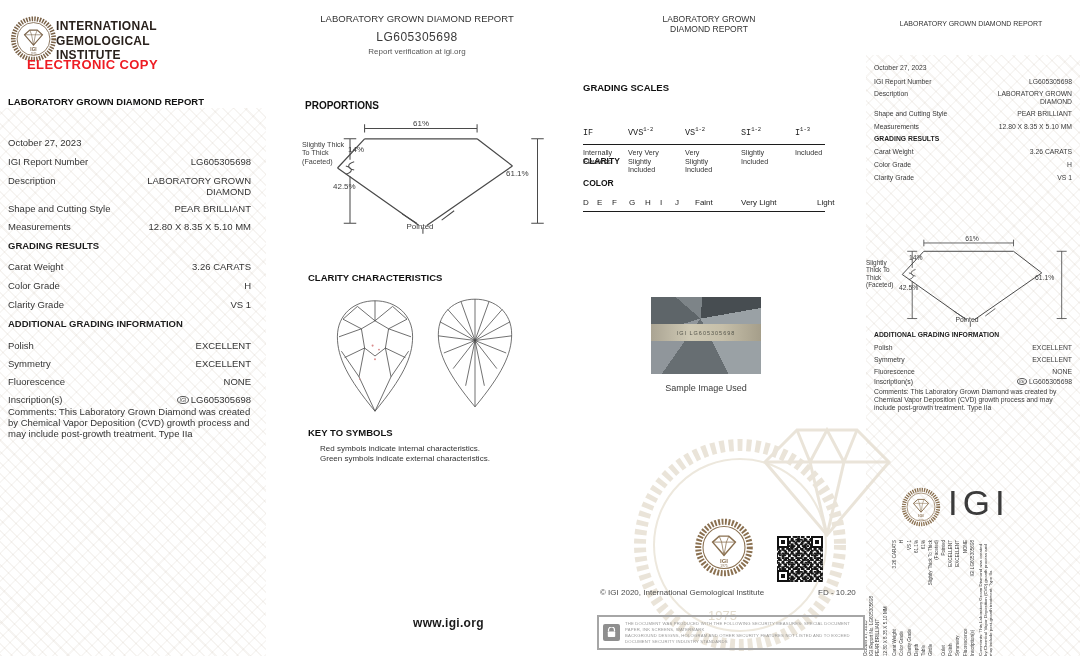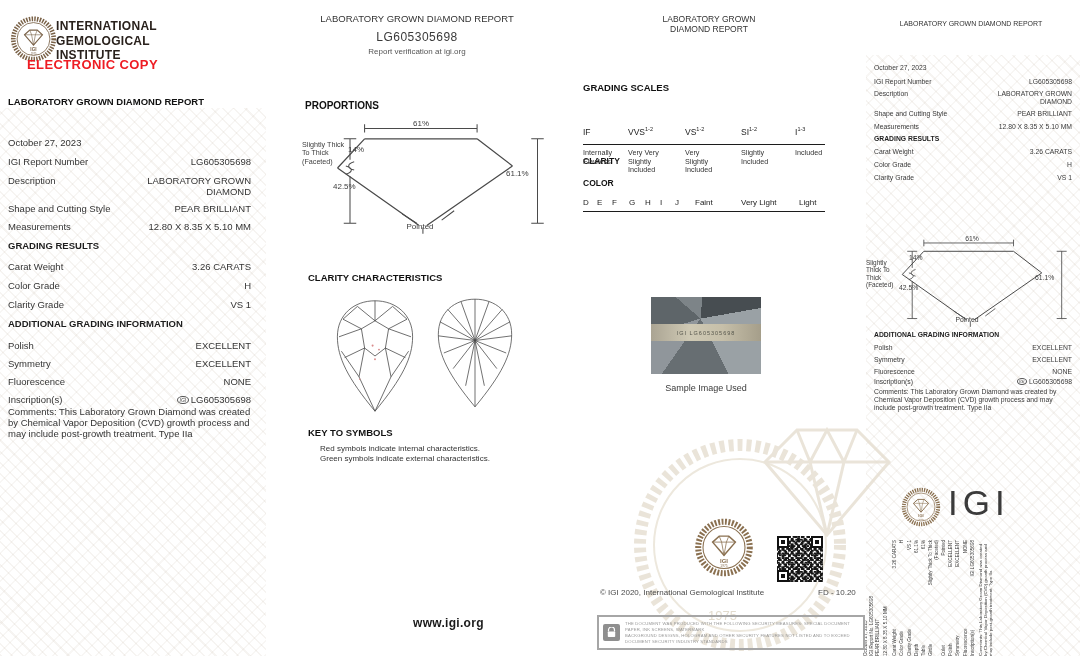--- a/index.html
+++ b/index.html
@@ -223,21 +223,21 @@
 </svg>
 
 <div class="abs bold" style="left:308px;top:427px;font-size:9.5px;color:#111;">KEY TO SYMBOLS</div>
 <div class="abs" style="left:320px;top:444px;font-size:8px;color:#333;">Red symbols indicate internal characteristics.</div>
 <div class="abs" style="left:320px;top:454px;font-size:8px;color:#333;">Green symbols indicate external characteristics.</div>
 
 <div class="abs bold" style="left:583px;top:82px;font-size:9.5px;color:#111;">GRADING SCALES</div>
 
 <div class="abs" style="left:583px;top:108px;width:242px;height:70px;">
   <div class="bold" style="font-size:8.5px;color:#111;margin-top:48px;">CLARITY</div>
-  <div class="abs" style="top:18px;left:0;width:242px;height:14px;font-size:8.5px;color:#222;">
+  <div class="abs" style="top:18px;left:0;width:242px;height:14px;font-size:8.5px;color:#222;font-family:Liberation Mono, monospace;">
     <span class="gs-item" style="left:0;"><span>IF</span><sup class="gsup"></sup></span>
     <span class="gs-item" style="left:45px;"><span>VVS</span><sup class="gsup">1-2</sup></span>
     <span class="gs-item" style="left:102px;"><span>VS</span><sup class="gsup">1-2</sup></span>
     <span class="gs-item" style="left:158px;"><span>SI</span><sup class="gsup">1-2</sup></span>
     <span class="gs-item" style="left:212px;"><span>I</span><sup class="gsup">1-3</sup></span>
   </div>
   <div class="gs-line" style="top:36px;"></div>
   <div class="abs" style="top:41px;left:0;width:242px;font-size:7.2px;line-height:8.6px;color:#333;">
     <span class="gs-item" style="left:0;width:42px;"><span>Internally</span><br><span>Flawless</span></span>
     <span class="gs-item" style="left:45px;width:52px;"><span>Very Very</span><br><span>Slightly Included</span></span>
@@ -252,21 +252,21 @@
   <div class="abs" style="top:20px;left:0;width:242px;font-size:8px;color:#222;">
     <span class="gs-item" style="left:0;">D</span>
     <span class="gs-item" style="left:14px;">E</span>
     <span class="gs-item" style="left:29px;">F</span>
     <span class="gs-item" style="left:46px;">G</span>
     <span class="gs-item" style="left:62px;">H</span>
     <span class="gs-item" style="left:77px;">I</span>
     <span class="gs-item" style="left:92px;">J</span>
     <span class="gs-item" style="left:112px;">Faint</span>
     <span class="gs-item" style="left:158px;">Very Light</span>
-    <span class="gs-item" style="left:216px;">Light</span>
+    <span class="gs-item" style="left:234px;">Light</span>
   </div>
   <div class="gs-line" style="top:33px;"></div>
 </div>
 
 <div class="abs photo" style="left:651px;top:297px;">
   <div class="band">IGI LG605305698</div>
 </div>
 <div class="abs" style="left:651px;top:383px;width:110px;text-align:center;font-size:9px;color:#3a3a3a;">Sample Image Used</div>
 
 <div class="abs ctr" style="left:638px;top:14px;width:142px;font-size:8.5px;line-height:10px;color:#333;">

